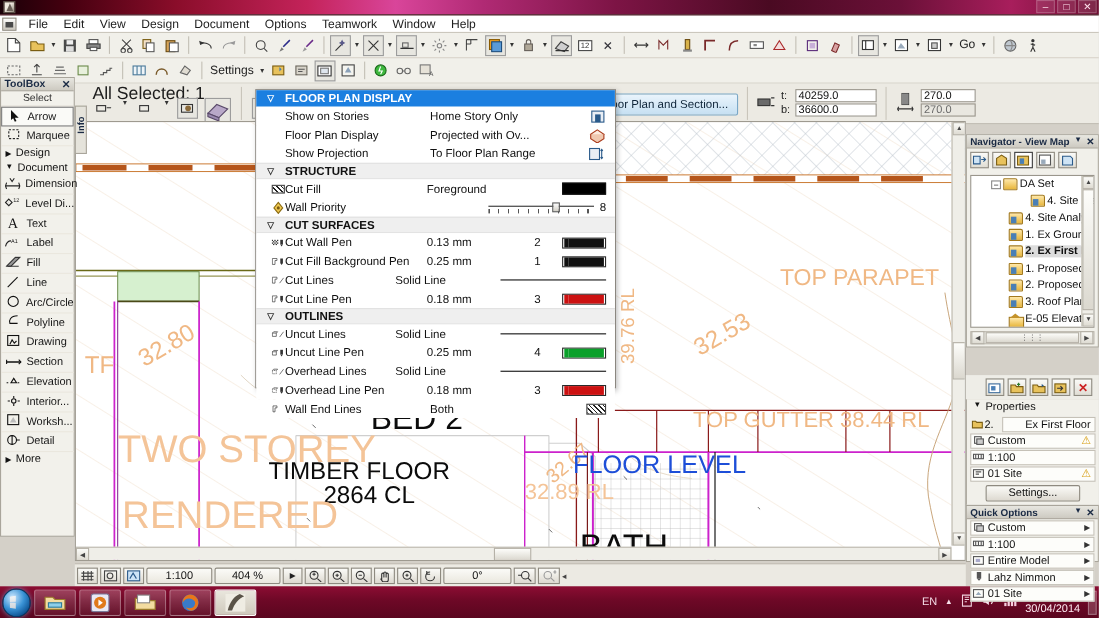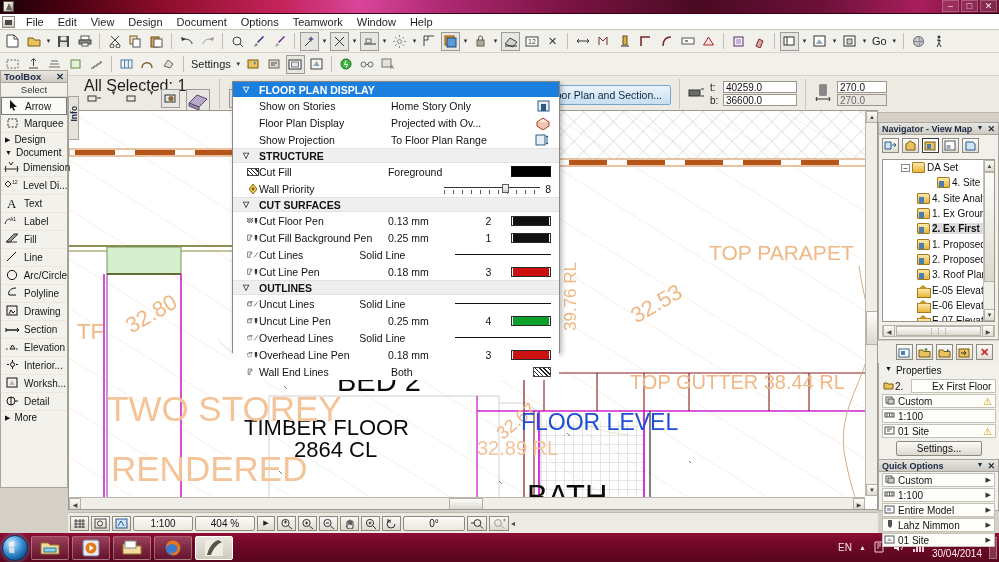--- a/index.html
+++ b/index.html
@@ -219,21 +219,21 @@
     position:absolute;left:0;right:0;top:6px;height:4px;
     background:repeating-linear-gradient(to right,#555 0 1px,transparent 1px 9px);
   }
   .slider .knob{
     position:absolute;left:58px;top:0px;width:7px;height:9px;
     background:linear-gradient(#fdfdfd,#d2cfc6);border:1px solid #5a5a5a;
   }
 
   
   #navpanel{
-    position:absolute;right:0;top:122px;width:121px;height:218px;
+    position:absolute;right:0;top:122px;width:121px;height:194px;
     background:#f1f0ea;border:1px solid #a9a59b;z-index:30;font-size:10px;
   }
   .pnl-head{
     height:12px;background:linear-gradient(#e7e6e0,#cdcac1);
     border-bottom:1px solid #a9a59b;display:flex;align-items:center;
     justify-content:space-between;padding:0 3px;
     font-weight:bold;font-size:9px;color:#1a2a44;
   }
   #nav-tools{ display:flex;align-items:center;gap:3px;padding:2px 3px;height:20px; }
   .nav-tbtn{
@@ -1156,21 +1156,21 @@
             <rect x="0" y="5" width="2" height="2"></rect>
             <rect x="4" y="5" width="2" height="2"></rect>
             <rect x="8" y="5" width="2" height="2"></rect>
             <rect x="2" y="7" width="2" height="2"></rect>
             <rect x="6" y="7" width="2" height="2"></rect>
           </g>
           <rect x="13" y="1" width="4" height="7" fill="#333"></rect>
           <path d="M13 8l2 3 2-3z" fill="#333"></path>
         </svg>
       </span>
-    <span class="c-nm">Cut Floor Pen</span>
+    <span class="c-nm">Cut Wall Pen</span>
     <span class="c-vl">0.13 mm</span>
     <span class="c-n2">2</span>
     <span class="c-sw">
       <span class="penswatch">
           <i style="background:#111;"></i>
           <b style="background:#111;"></b>
         </span>
       </span>
   </div>
   <div class="fpd-row">

